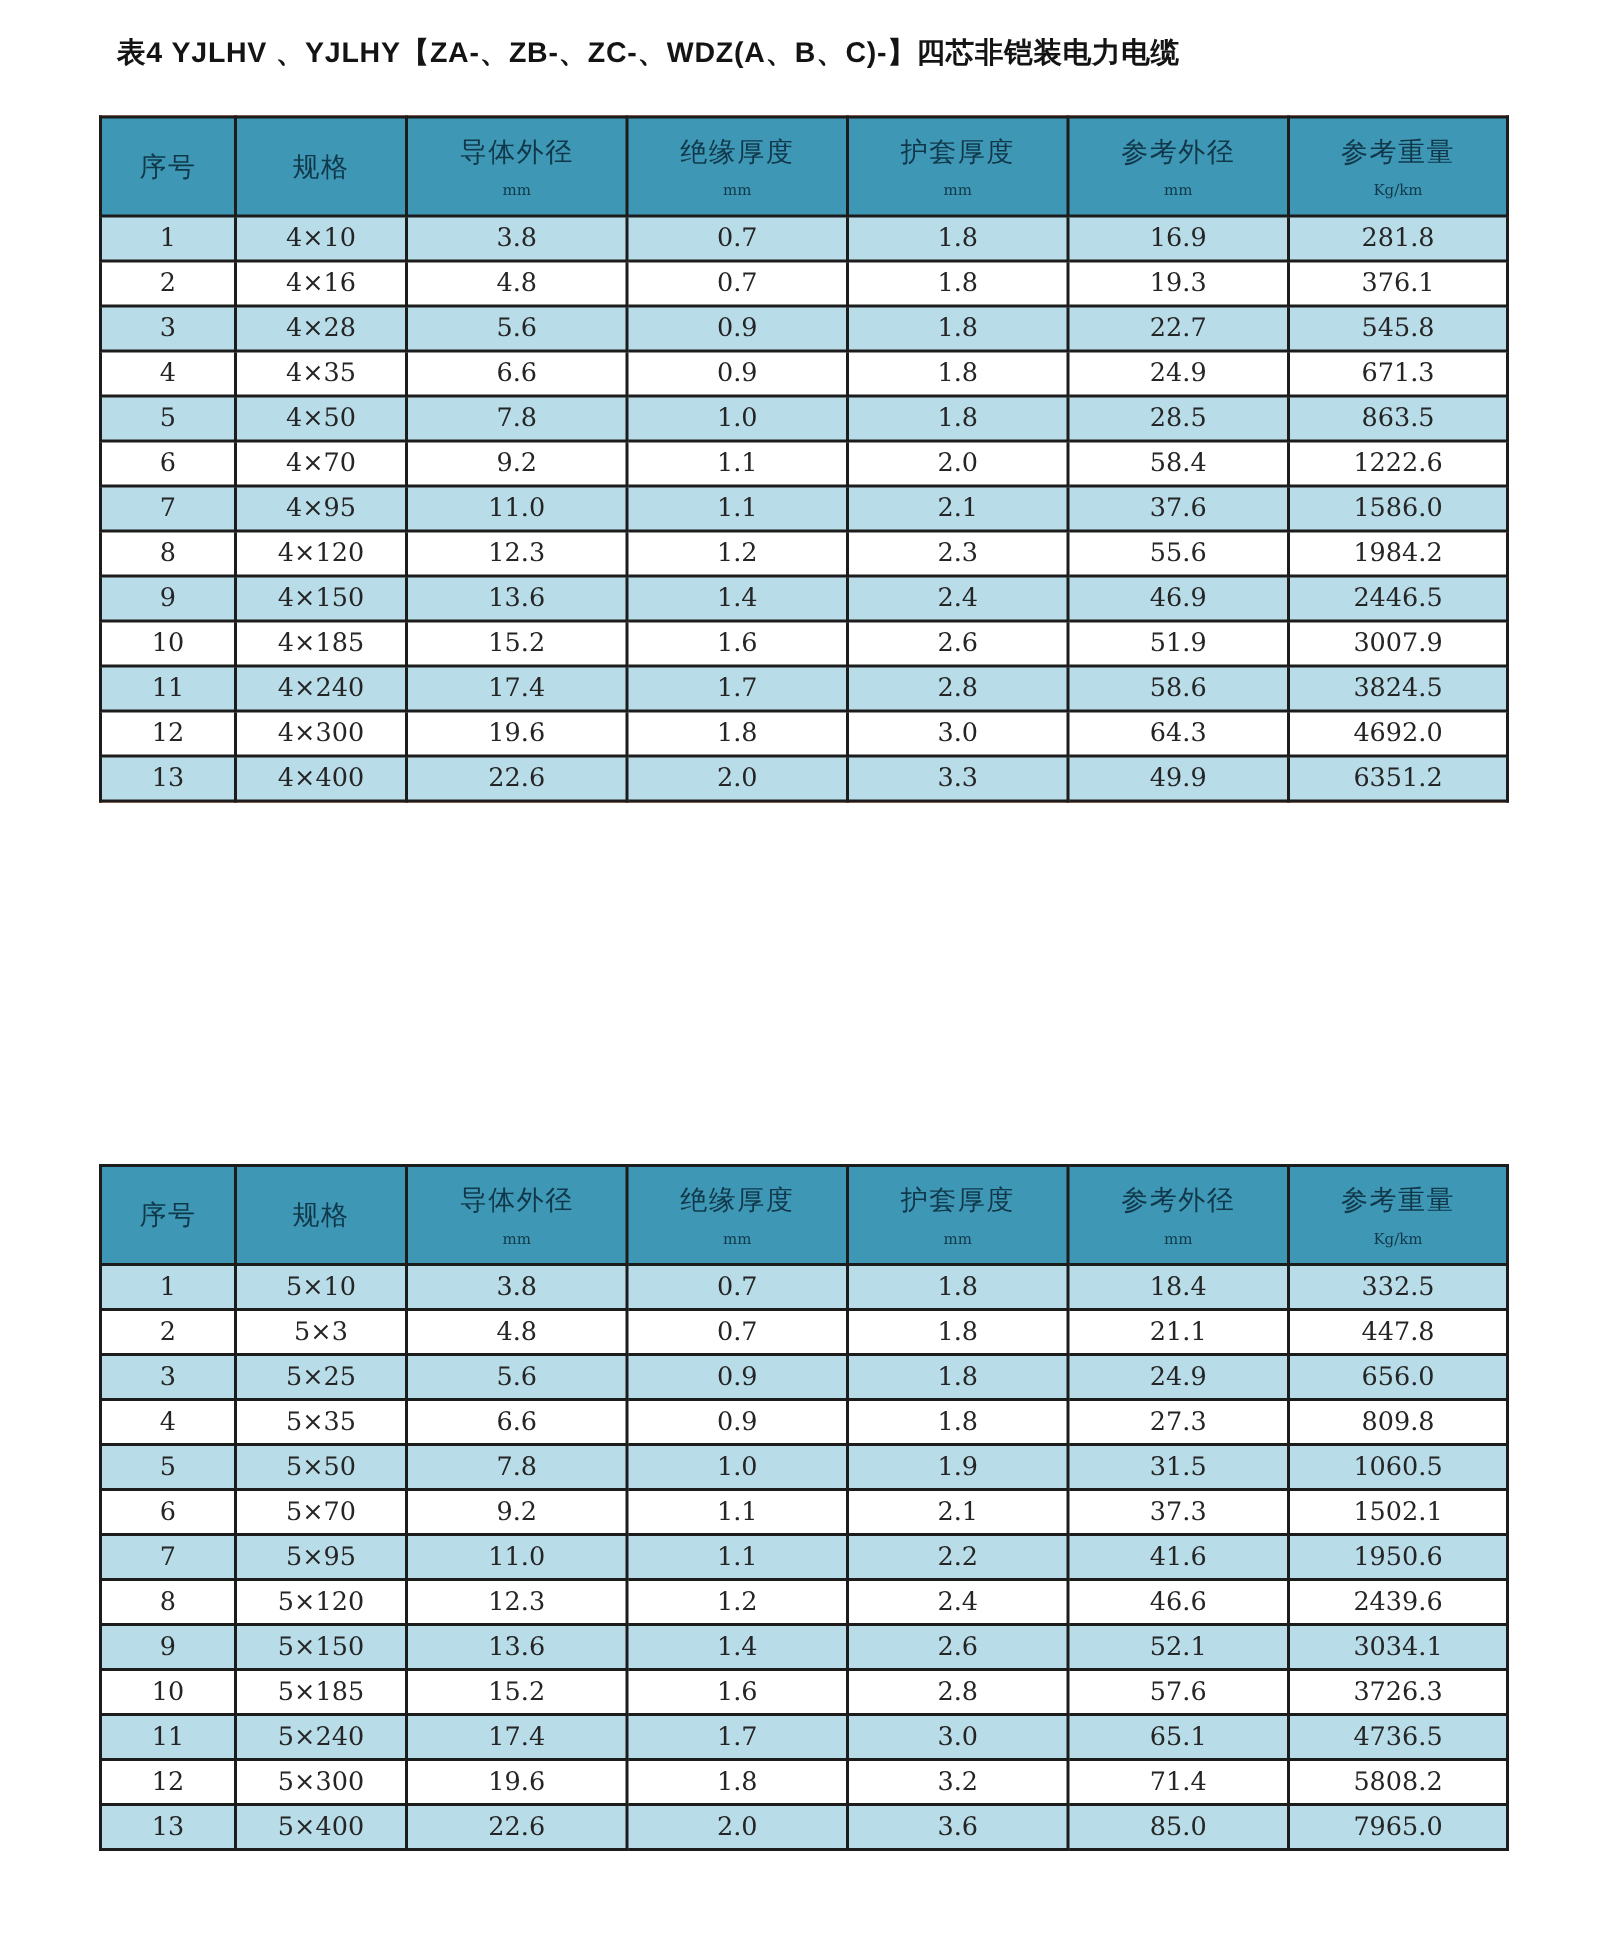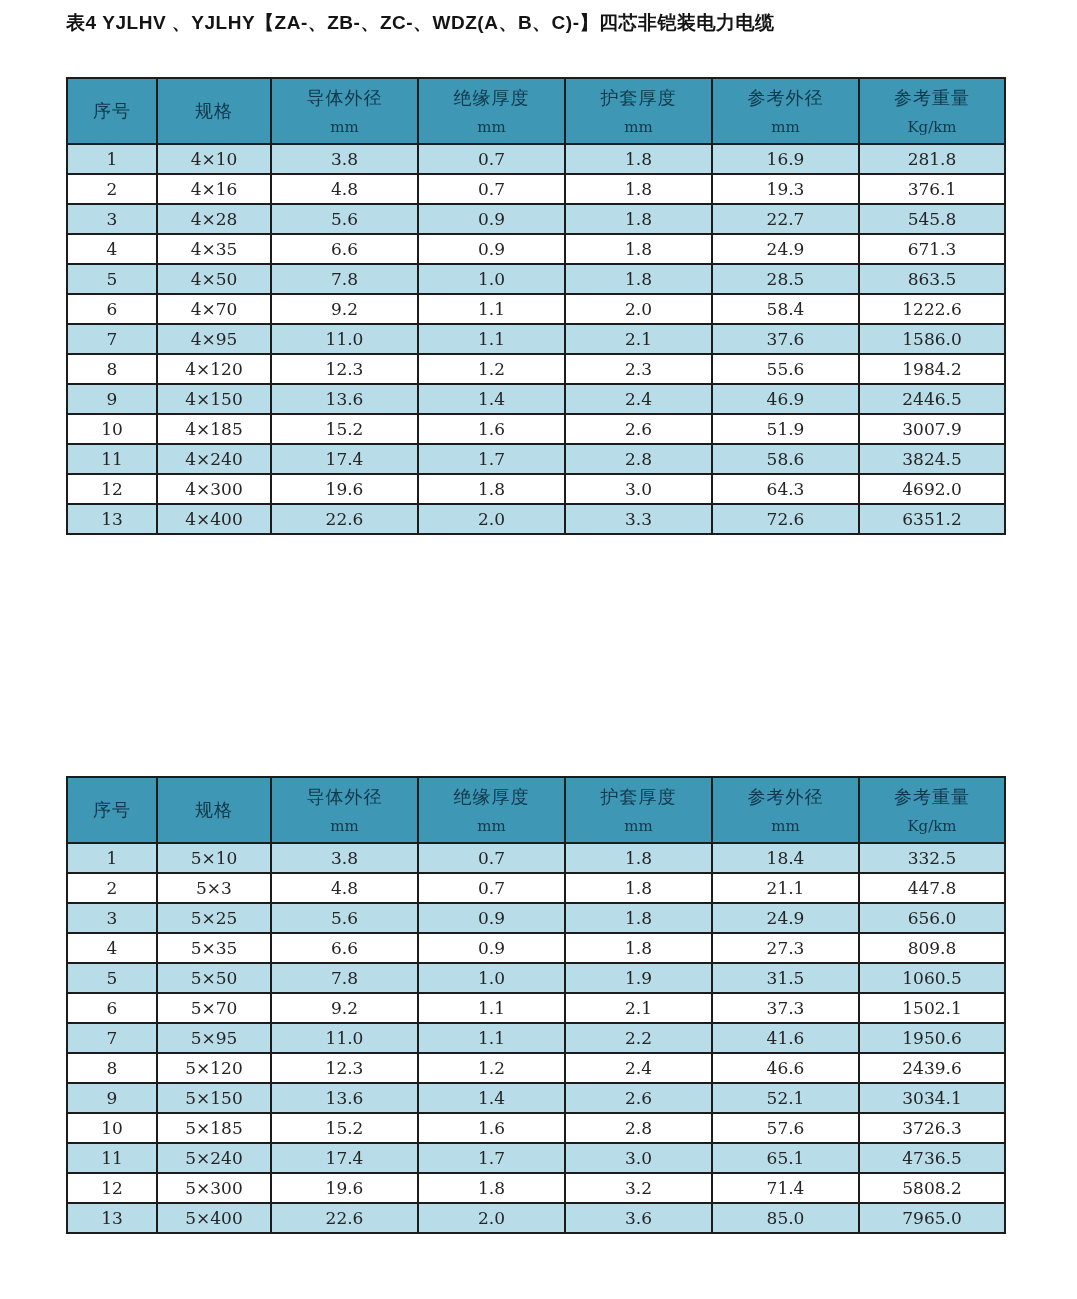--- a/index.html
+++ b/index.html
@@ -7,21 +7,21 @@
     position: relative;
     width: 1077px;
     height: 1299px;
     background: #ffffff;
     font-family: "DejaVu Serif", serif;
     overflow: hidden;
   }
   .tbl-title {
     position: absolute;
     left: 66px;
-    margin: 0;
+    margin: 12px;
     font-family: "Liberation Sans", sans-serif;
     font-weight: bold;
     font-size: 19px;
     letter-spacing: 0.5px;
     color: #141414;
     white-space: nowrap;
   }
   .title-1 { top: 10px; }
   .title-2 { top: 688px; }
 
@@ -49,21 +49,21 @@
     height: 64px;
   }
   .h-wrap {
     display: flex;
     flex-direction: column;
     justify-content: space-evenly;
     align-items: center;
     height: 64px;
   }
   .h-label { font-size: 18px; letter-spacing: 1px; }
-  .h-unit  { font-size: 15px; letter-spacing: 0; }
+  .h-unit  { font-size: 10px; letter-spacing: 0; }
   .h-unit:empty { display: none; }
 
   table.spec-table td {
     height: 28px;
     font-size: 17px;
     color: #252525;
   }
   table.spec-table tbody tr:nth-child(odd)  td { background: #b9dce9; }
   table.spec-table tbody tr:nth-child(even) td { background: #ffffff; }
 
@@ -244,21 +244,21 @@
           <td>3.0</td>
           <td>64.3</td>
           <td>4692.0</td>
         </tr>
         <tr>
           <td>13</td>
           <td>4×400</td>
           <td>22.6</td>
           <td>2.0</td>
           <td>3.3</td>
-          <td>72.6</td>
+          <td>49.9</td>
           <td>6351.2</td>
         </tr>
       </tbody>
     </table>
 
 
   <table class="spec-table table-2">
       <colgroup>
         <col class="c1">
         <col class="c2">

